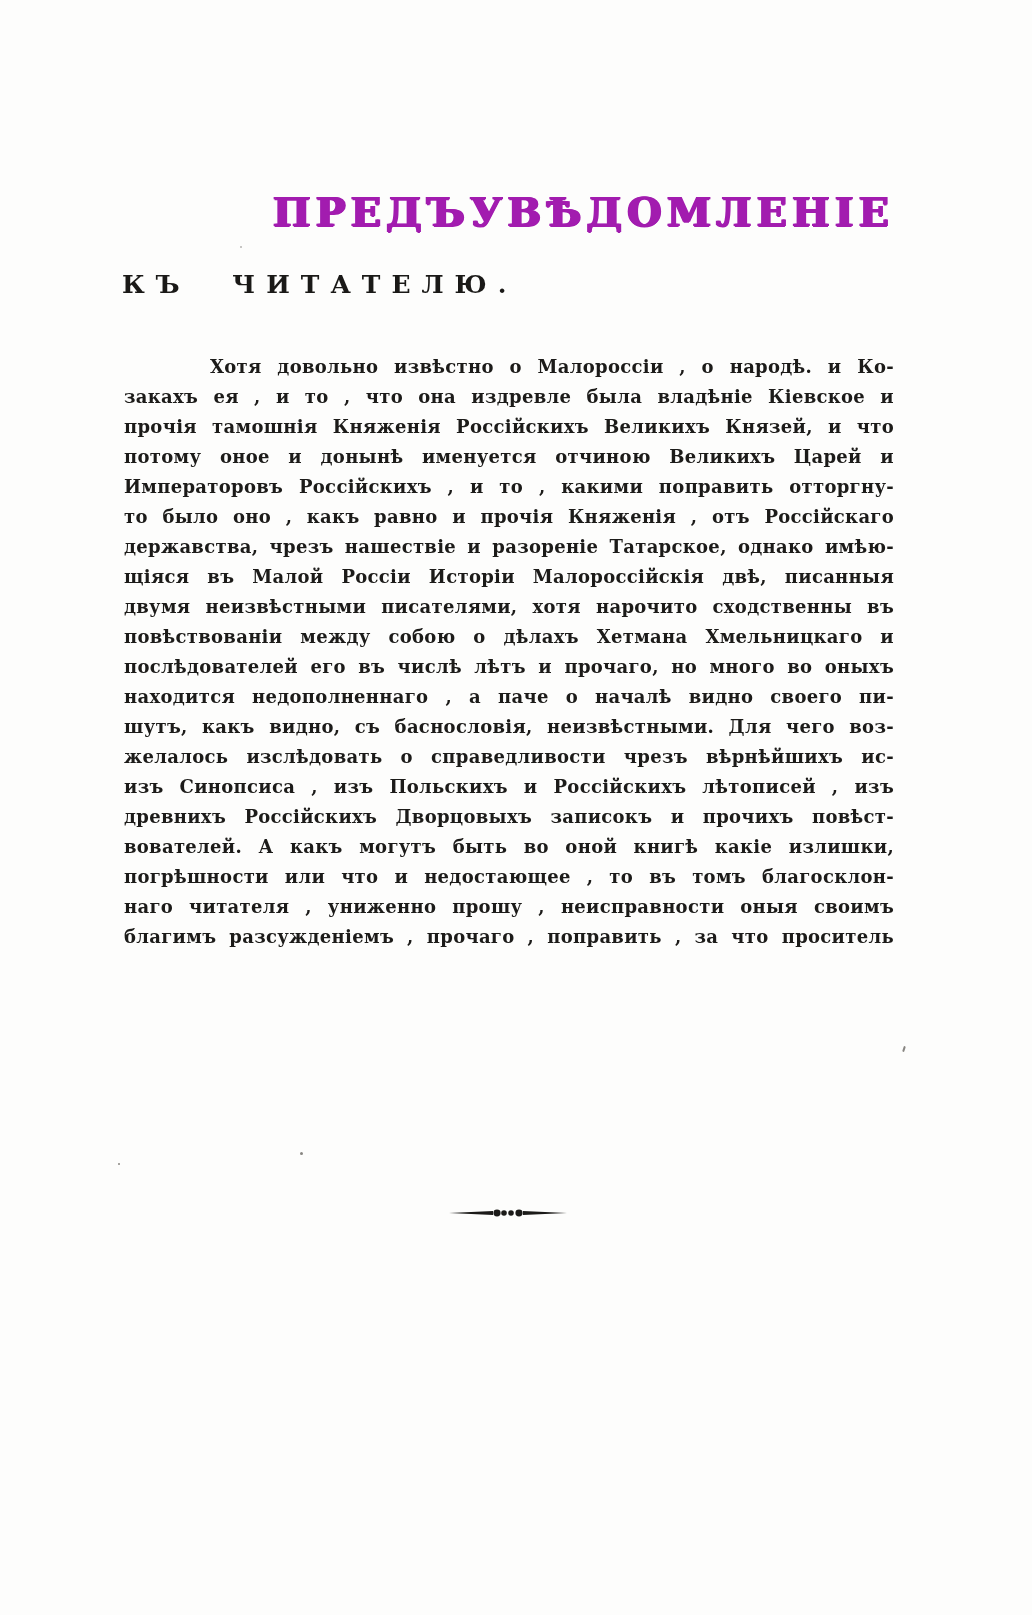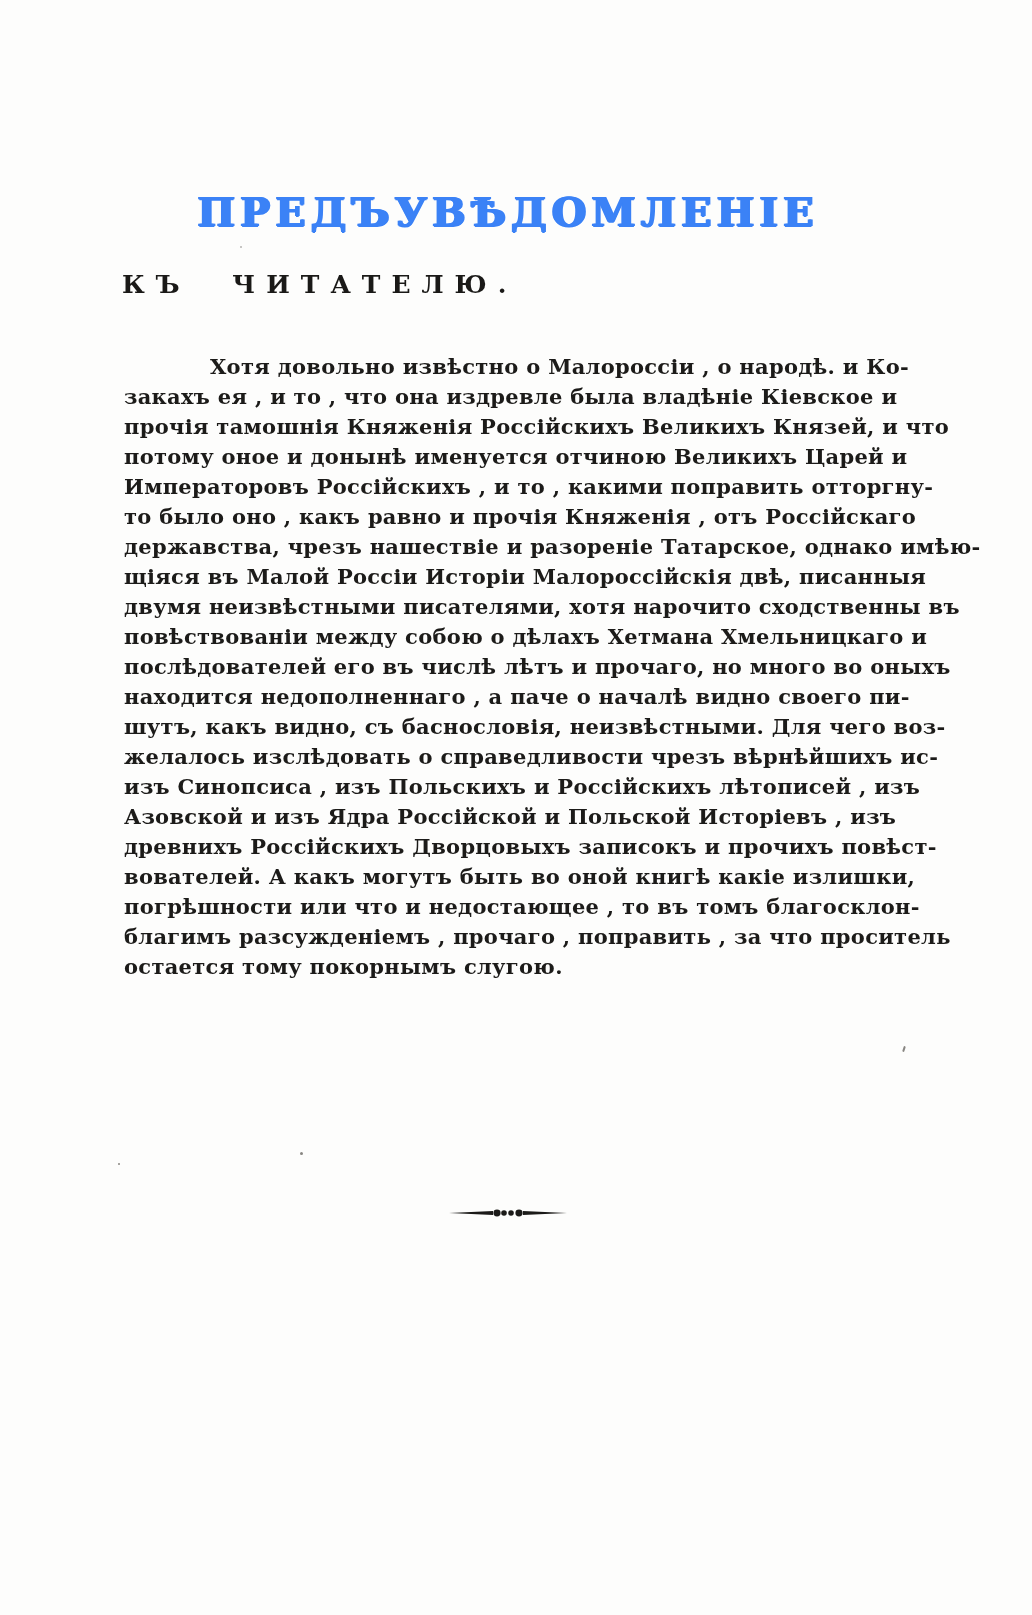--- a/index.html
+++ b/index.html
@@ -15,25 +15,25 @@
     background: #fdfdfc;
     color: #181716;
     font-family: "DejaVu Serif", "Liberation Serif", serif;
     overflow: hidden;
   }
   .heading {
     position: absolute;
     top: 188px;
     left: 122px;
     width: 772px;
-    text-align: center;
+    text-align: right;
     font-size: 40px;
     font-weight: bold;
     letter-spacing: 5px;
-    color: #3b82f6;
+    color: #a21caf;
     text-shadow: 1.1px 0 0 currentColor, -1.1px 0 0 currentColor, 0 0.6px 0 currentColor;
     white-space: nowrap;
   }
   .subheading {
     position: absolute;
     top: 270px;
     left: 122px;
     width: 772px;
     text-align: left;
     font-size: 25px;
@@ -41,21 +41,21 @@
     letter-spacing: 11px;
     word-spacing: 22px;
     color: #1a1917;
     white-space: nowrap;
   }
   .body-text {
     position: absolute;
     top: 352px;
     left: 124px;
     width: 770px;
-    font-size: 21px;
+    font-size: 18px;
     font-weight: bold;
     letter-spacing: 0.3px;
     color: #1c1b19;
   }
   .body-line {
     line-height: 30px;
     height: 30px;
     text-align: justify;
     text-align-last: justify;
     white-space: nowrap;
@@ -107,26 +107,25 @@
       <div class="body-line">то было оно , какъ равно и прочія Княженія , отъ Россійскаго</div>
       <div class="body-line">державства, чрезъ нашествіе и разореніе Татарское, однако имѣю-</div>
       <div class="body-line">щіяся въ Малой Россіи Исторіи Малороссійскія двѣ, писанныя</div>
       <div class="body-line">двумя неизвѣстными писателями, хотя нарочито сходственны въ</div>
       <div class="body-line">повѣствованіи между собою о дѣлахъ Хетмана Хмельницкаго и</div>
       <div class="body-line">послѣдователей его въ числѣ лѣтъ и прочаго, но много во оныхъ</div>
       <div class="body-line">находится недополненнаго , а паче о началѣ видно своего пи-</div>
       <div class="body-line">шутъ, какъ видно, съ баснословія, неизвѣстными. Для чего воз-</div>
       <div class="body-line">желалось изслѣдовать о справедливости чрезъ вѣрнѣйшихъ ис-</div>
       <div class="body-line">изъ Синопсиса , изъ Польскихъ и Россійскихъ лѣтописей , изъ</div>
-      <div class="body-line">Азовской и изъ Ядра Россійской и Польской Исторіевъ , изъ</div>
       <div class="body-line">древнихъ Россійскихъ Дворцовыхъ записокъ и прочихъ повѣст-</div>
       <div class="body-line">вователей. А какъ могутъ быть во оной книгѣ какіе излишки,</div>
       <div class="body-line">погрѣшности или что и недостающее , то въ томъ благосклон-</div>
+      <div class="body-line">наго читателя , униженно прошу , неисправности оныя своимъ</div>
       <div class="body-line">благимъ разсужденіемъ , прочаго , поправить , за что проситель</div>
-      <div class="body-line last">остается тому покорнымъ слугою.</div>
     </div>
 
   <div class="divider">
     <svg width="122" height="14" viewBox="0 0 122 14" aria-hidden="true">
       <polygon points="2,7 46,5.1 46,8.9" fill="#1b1a18"></polygon>
       <polygon points="120,7 76,5.1 76,8.9" fill="#1b1a18"></polygon>
       <ellipse cx="50" cy="7" rx="3.6" ry="3.4" fill="#1b1a18"></ellipse>
       <ellipse cx="57" cy="7" rx="2.8" ry="2.7" fill="#1b1a18"></ellipse>
       <ellipse cx="64" cy="7" rx="2.8" ry="2.7" fill="#1b1a18"></ellipse>
       <ellipse cx="72" cy="7" rx="3.6" ry="3.4" fill="#1b1a18"></ellipse>

